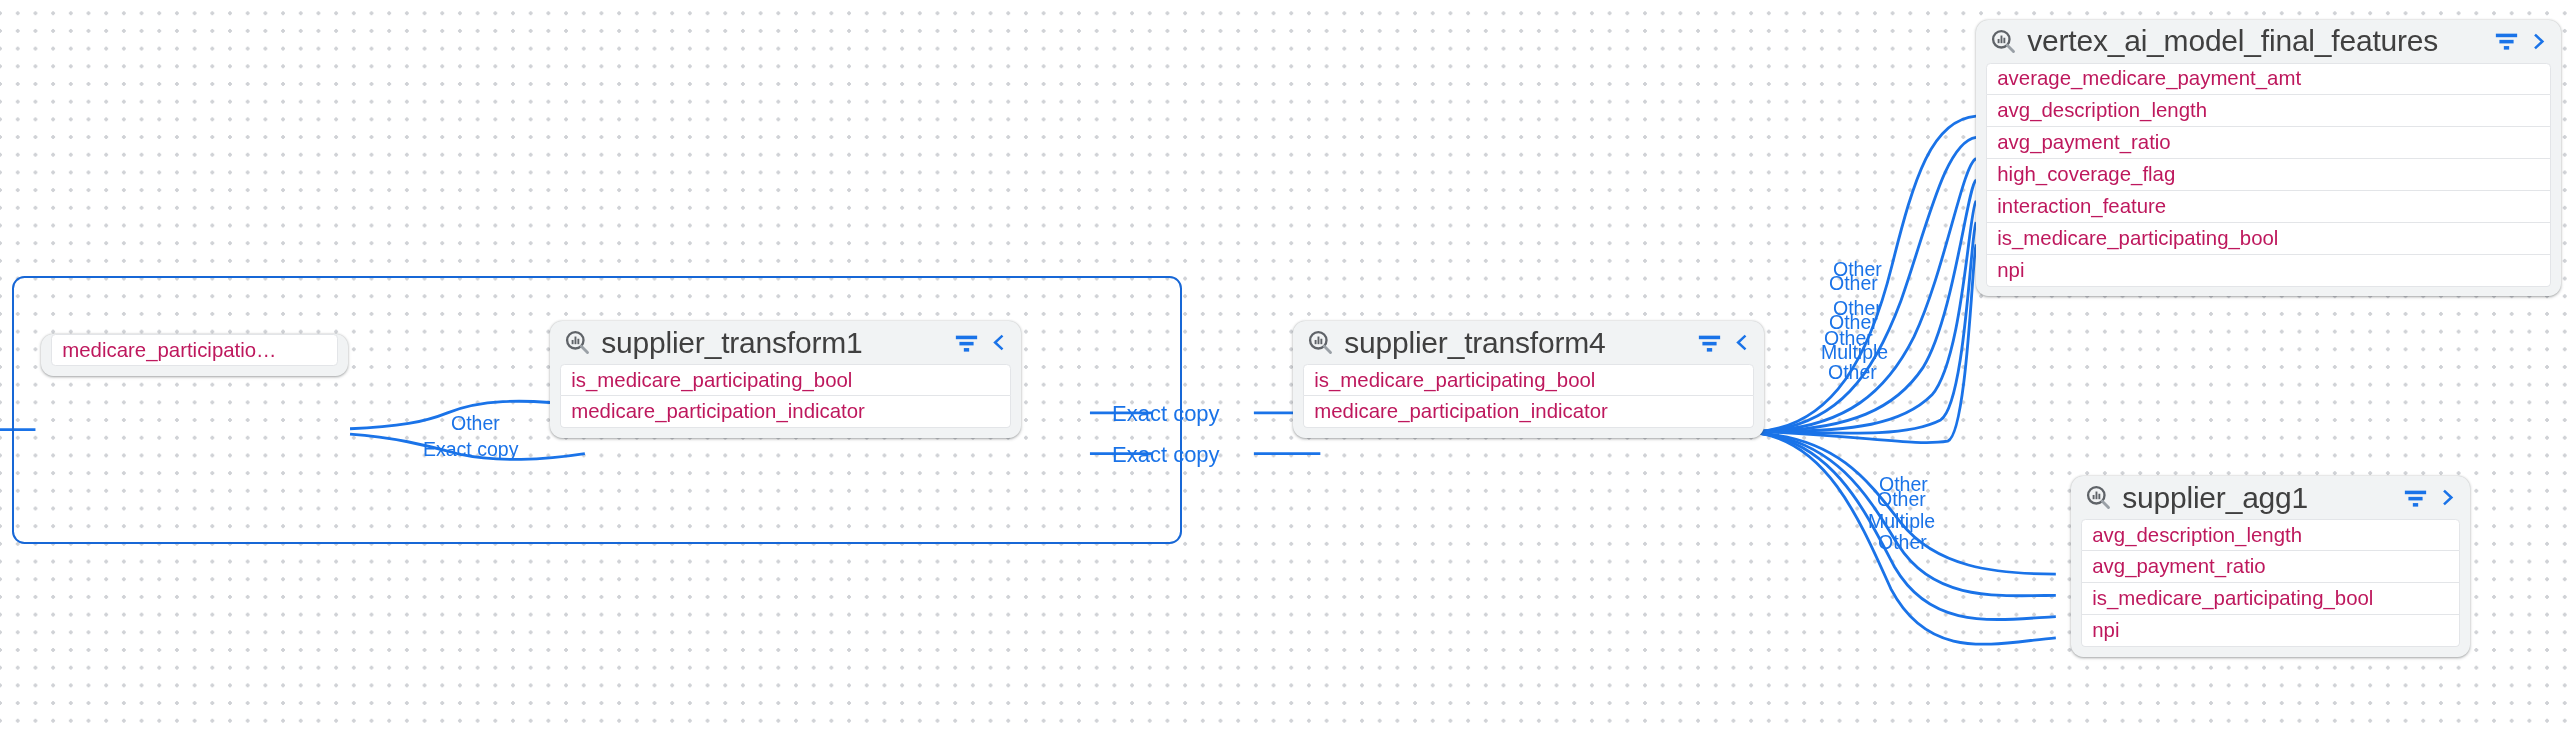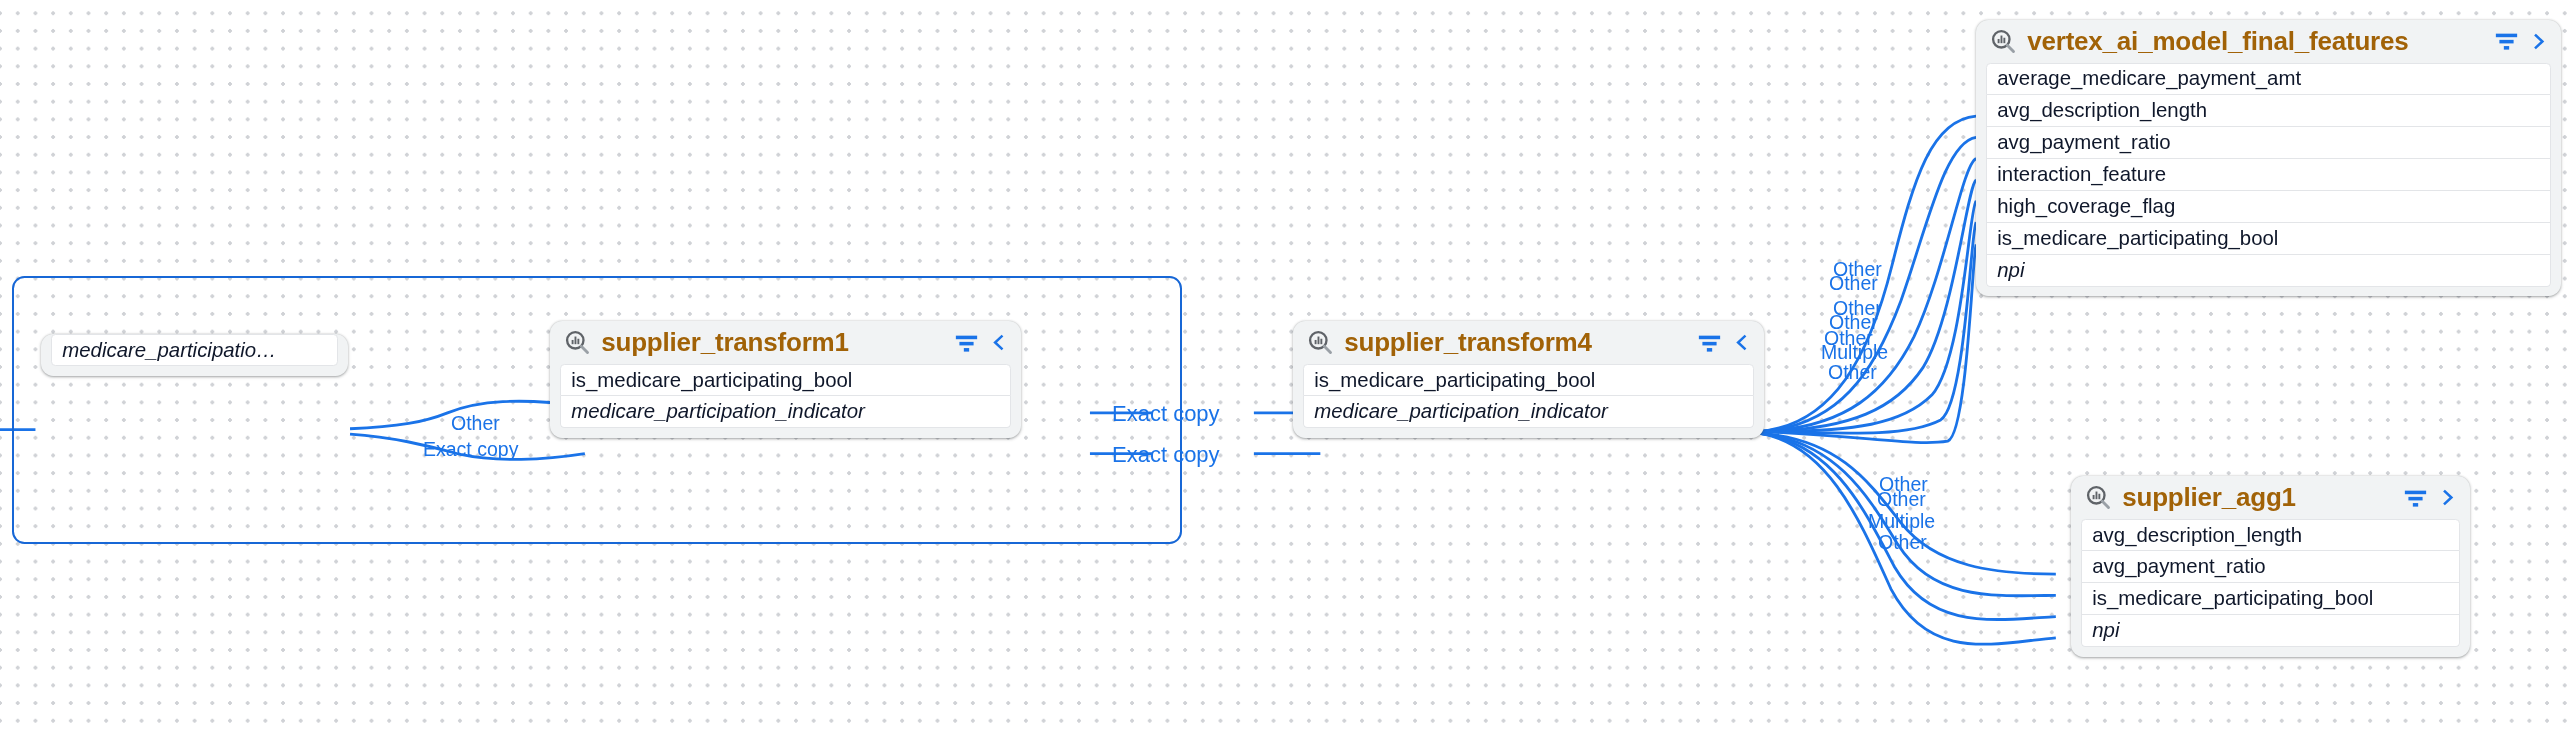--- a/index.html
+++ b/index.html
@@ -48,49 +48,49 @@
     padding: 0 0 9.7px 0;
   }
   .node-header {
     display: flex;
     align-items: center;
     height: 43px;
     padding: 0 12.4px 0 14px;
     gap: 10.6px;
   }
   .node-title {
-    font-size: 26px;
-    font-weight: bold;
-    color: #a16207;
+    font-size: 30px;
+    font-weight: normal;
+    color: #404040;
     white-space: nowrap;
     letter-spacing: -0.2px;
   }
   .header-spacer { flex: 1 1 auto; min-width: 12.4px; }
 
   .icon { display: inline-flex; align-items: center; justify-content: center; flex: none; }
   .icon-profile { width: 26.6px; height: 26.6px; }
   .icon-filter  { width: 25px; height: 19.5px; }
   .icon-chev    { width: 19.5px; height: 23px; }
 
   .fields { padding: 0 9.7px; }
   .field {
     background: #ffffff;
     border: 0.9px solid #e3e5e8;
     height: 32px;
     display: flex;
     align-items: center;
     padding: 0 10.6px;
     font-size: 20.4px;
-    color: #0f172a;
+    color: #be185d;
     white-space: nowrap;
     overflow: hidden;
   }
   .field + .field { border-top: none; }
   .fields .field:first-child { border-top-left-radius: 4.4px; border-top-right-radius: 4.4px; }
-  .fields .field:last-child  { border-bottom-left-radius: 4.4px; border-bottom-right-radius: 4.4px; font-style: italic; }
+  .fields .field:last-child  { border-bottom-left-radius: 4.4px; border-bottom-right-radius: 4.4px; }
 
   
   .edge-label {
     position: absolute;
     color: #1a73e8;
     font-size: 19.5px;
     white-space: nowrap;
     line-height: 1;
   }
   .edge-label.big { font-size: 22px; }
@@ -225,22 +225,22 @@
       <span class="icon icon-chev">
         <svg viewBox="0 0 24 24" width="19.5" height="23">
           <polyline points="8.5,4.5 16.5,12 8.5,19.5" fill="none" stroke="#1a73e8" stroke-width="3.1" stroke-linecap="square" stroke-linejoin="miter"></polyline>
         </svg>
       </span>
     </div>
     <div class="fields">
       <div class="field">average_medicare_payment_amt</div>
       <div class="field">avg_description_length</div>
       <div class="field">avg_payment_ratio</div>
+      <div class="field">high_coverage_flag</div>
       <div class="field">interaction_feature</div>
-      <div class="field">high_coverage_flag</div>
       <div class="field">is_medicare_participating_bool</div>
       <div class="field">npi</div>
     </div>
   </div>
 
   <div class="node" style="left:2071px; top:476px; width:399px;">
     <div class="node-header">
       <span class="icon icon-profile">
         <svg viewBox="0 0 24 24" width="26.6" height="26.6">
           <circle cx="10.2" cy="10.2" r="7.4" fill="none" stroke="#5f6368" stroke-width="2.1"></circle>

